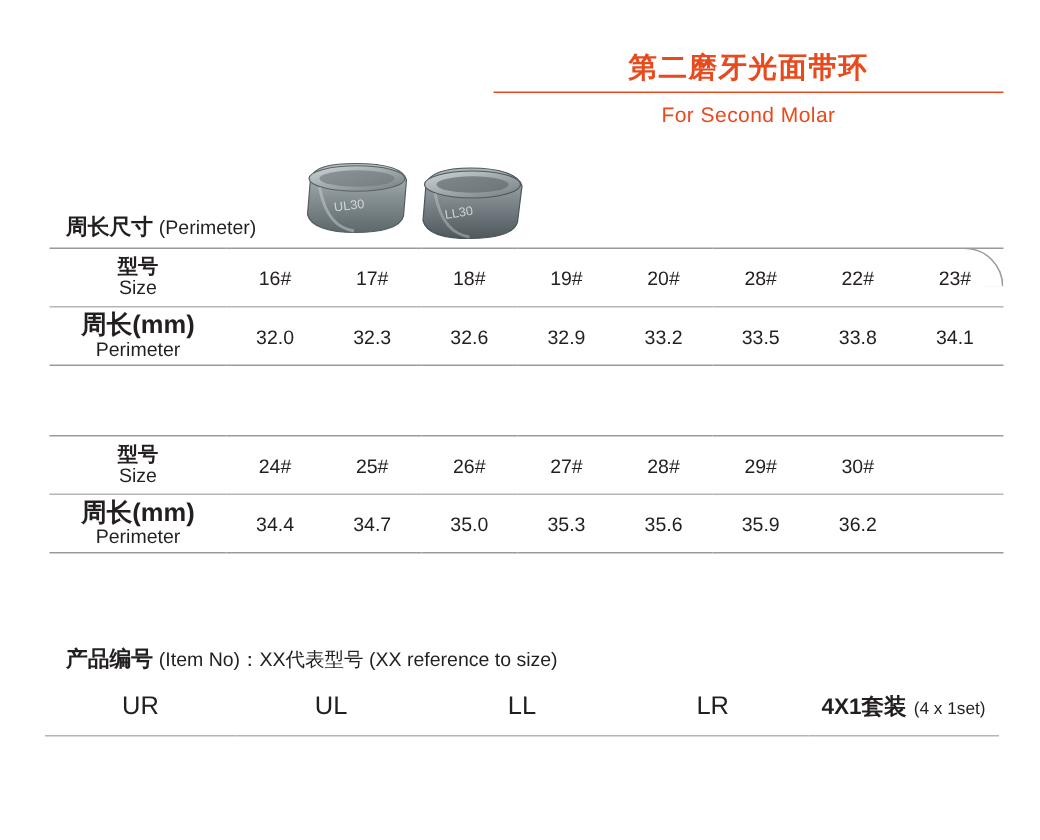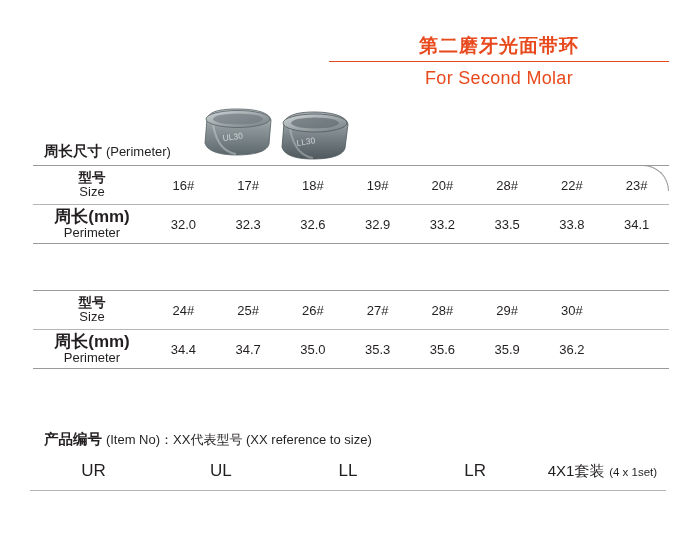--- a/index.html
+++ b/index.html
@@ -28,21 +28,21 @@
     font-size: 19px;
     font-weight: bold;
     color: #e8491d;
     letter-spacing: 1px;
     line-height: 24px;
     padding-bottom: 3px;
     border-bottom: 1.5px solid #e8491d;
     display: block;
   }
   .header .en {
-    font-size: 18px;
+    font-size: 14px;
     color: #e8491d;
     margin-top: 6px;
     display: block;
     letter-spacing: 0.3px;
   }
 
   
   .product-art {
     position: absolute;
     left: 195px;
@@ -132,21 +132,21 @@
   }
   table.items tr.head td {
     font-size: 17px;
     border-bottom: 1.1px solid #b5b5b5;
   }
   table.items tr.vals td {
     font-size: 13.5px;
     border-bottom: 1.2px solid #9a9a9a;
   }
   table.items tr.head td .set-cn {
-    font-weight: normal;
+    font-weight: bold;
     font-size: 15px;
   }
   table.items tr.head td .set-en {
     font-size: 11.5px;
     font-weight: normal;
   }
 </style>
 </head>
 <body>
 

